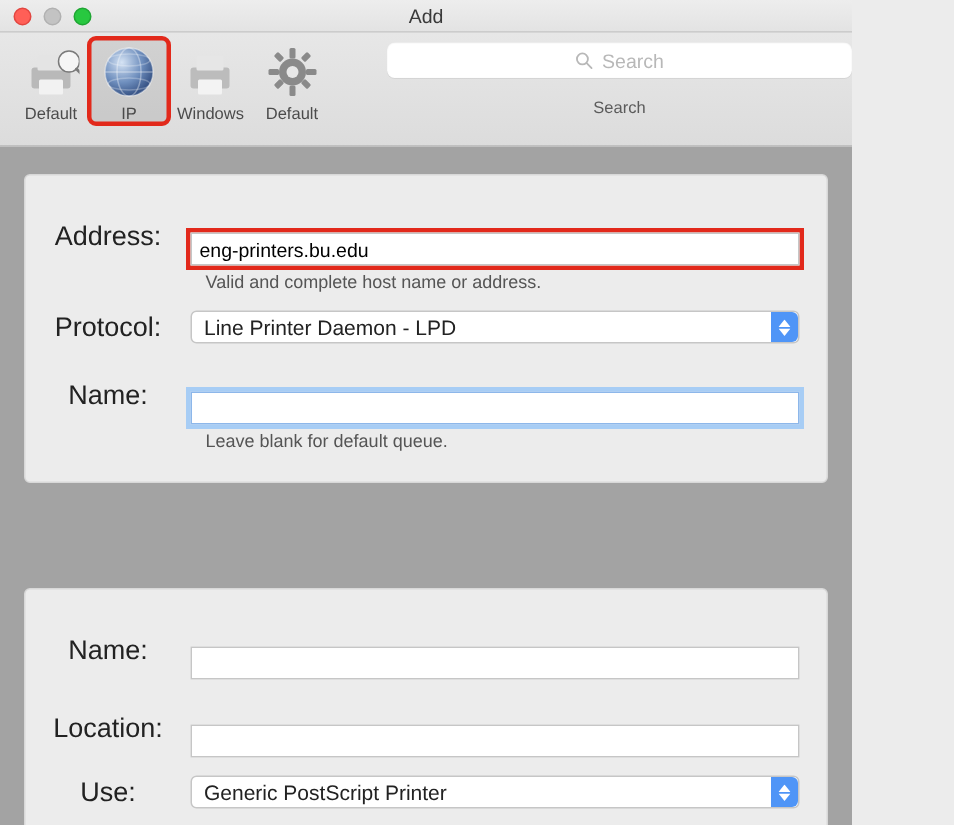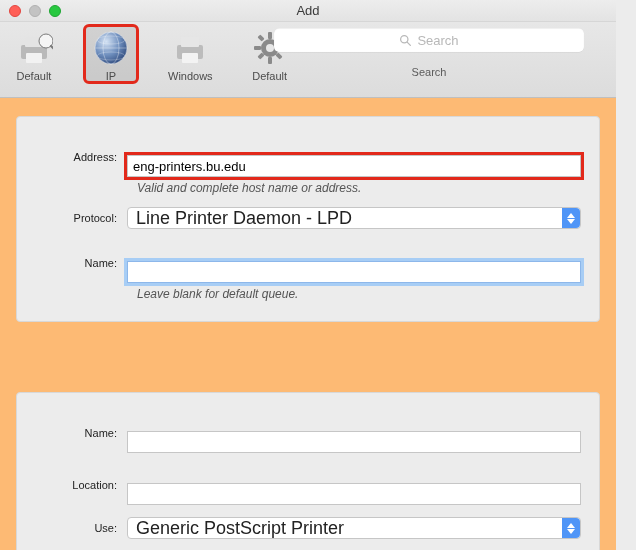--- a/index.html
+++ b/index.html
@@ -6,22 +6,22 @@
   html, body {
     margin: 0; padding: 0;
     width: 636px; height: 550px;
     font-family: -apple-system, "Helvetica Neue", Arial, sans-serif;
     font-size: 13px;
     color: #222;
     background: #ececec;
     overflow: hidden;
   }
   .window {
-    width: 616px; height: 550px;
-    background: #fdba74;
+    width: 568px; height: 550px;
+    background: #a3a3a3;
     position: relative;
   }
   
   .titlebar {
     height: 22px;
     display: flex;
     align-items: center;
     position: relative;
     background: linear-gradient(#ededed, #e3e3e3);
     border-bottom: 1px solid #d6d6d6;
@@ -50,21 +50,20 @@
     display: flex;
     align-items: flex-start;
     padding: 4px 8px 0 8px;
     height: 76px;
     background: linear-gradient(#e7e7e7, #dcdcdc);
     border-bottom: 1px solid #bfbfbf;
     position: relative;
   }
   .tool-group {
     display: flex;
-    gap: 25px;
   }
   .tool-item {
     display: flex;
     flex-direction: column;
     align-items: center;
     padding: 2px 6px 0 6px;
     min-width: 44px;
     border-radius: 4px;
   }
   .tool-item .icon-wrap {
@@ -78,21 +77,21 @@
   }
   .tool-item.selected {
     background: rgba(0,0,0,0.09);
   }
   .highlight-ip {
     outline: 3px solid #e2291b;
     outline-offset: -1px;
   }
   .search-wrap {
     position: absolute;
-    right: 32px;
+    right: 0;
     top: 6px;
     width: 310px;
     display: flex;
     flex-direction: column;
     align-items: center;
   }
   .search-field {
     width: 100%;
     height: 24px;
     border: none;
@@ -124,33 +123,32 @@
     padding: 20px 18px 18px 10px;
   }
   .spacer { height: 70px; }
   .form-row {
     display: flex;
     align-items: center;
     margin-bottom: 4px;
   }
   .form-label {
     width: 100px;
-    text-align: right;
+    text-align: center;
     padding-right: 10px;
-    font-size: 11px;
+    font-size: 18px;
     color: #222;
   }
   .form-field {
     flex: 1;
   }
   .hint {
     font-size: 12px;
     color: #555;
     margin: 4px 0 12px 110px;
-    font-style: italic;
   }
   input.text {
     width: 100%;
     height: 22px;
     border: 1px solid #c6c6c6;
     background: #fff;
     padding: 2px 5px;
     font-size: 13px;
     font-family: inherit;
     outline: none;
@@ -167,21 +165,21 @@
   .select {
     width: 100%;
     height: 22px;
     background: #fff;
     border: 1px solid #c6c6c6;
     border-radius: 4px;
     display: flex;
     align-items: center;
     position: relative;
     padding-left: 8px;
-    font-size: 18px;
+    font-size: 14px;
   }
   .select .sel-caps {
     position: absolute;
     right: 0; top: 0; bottom: 0;
     width: 18px;
     background: #4f95f7;
     border-top-right-radius: 4px;
     border-bottom-right-radius: 4px;
     display: flex;
     flex-direction: column;

